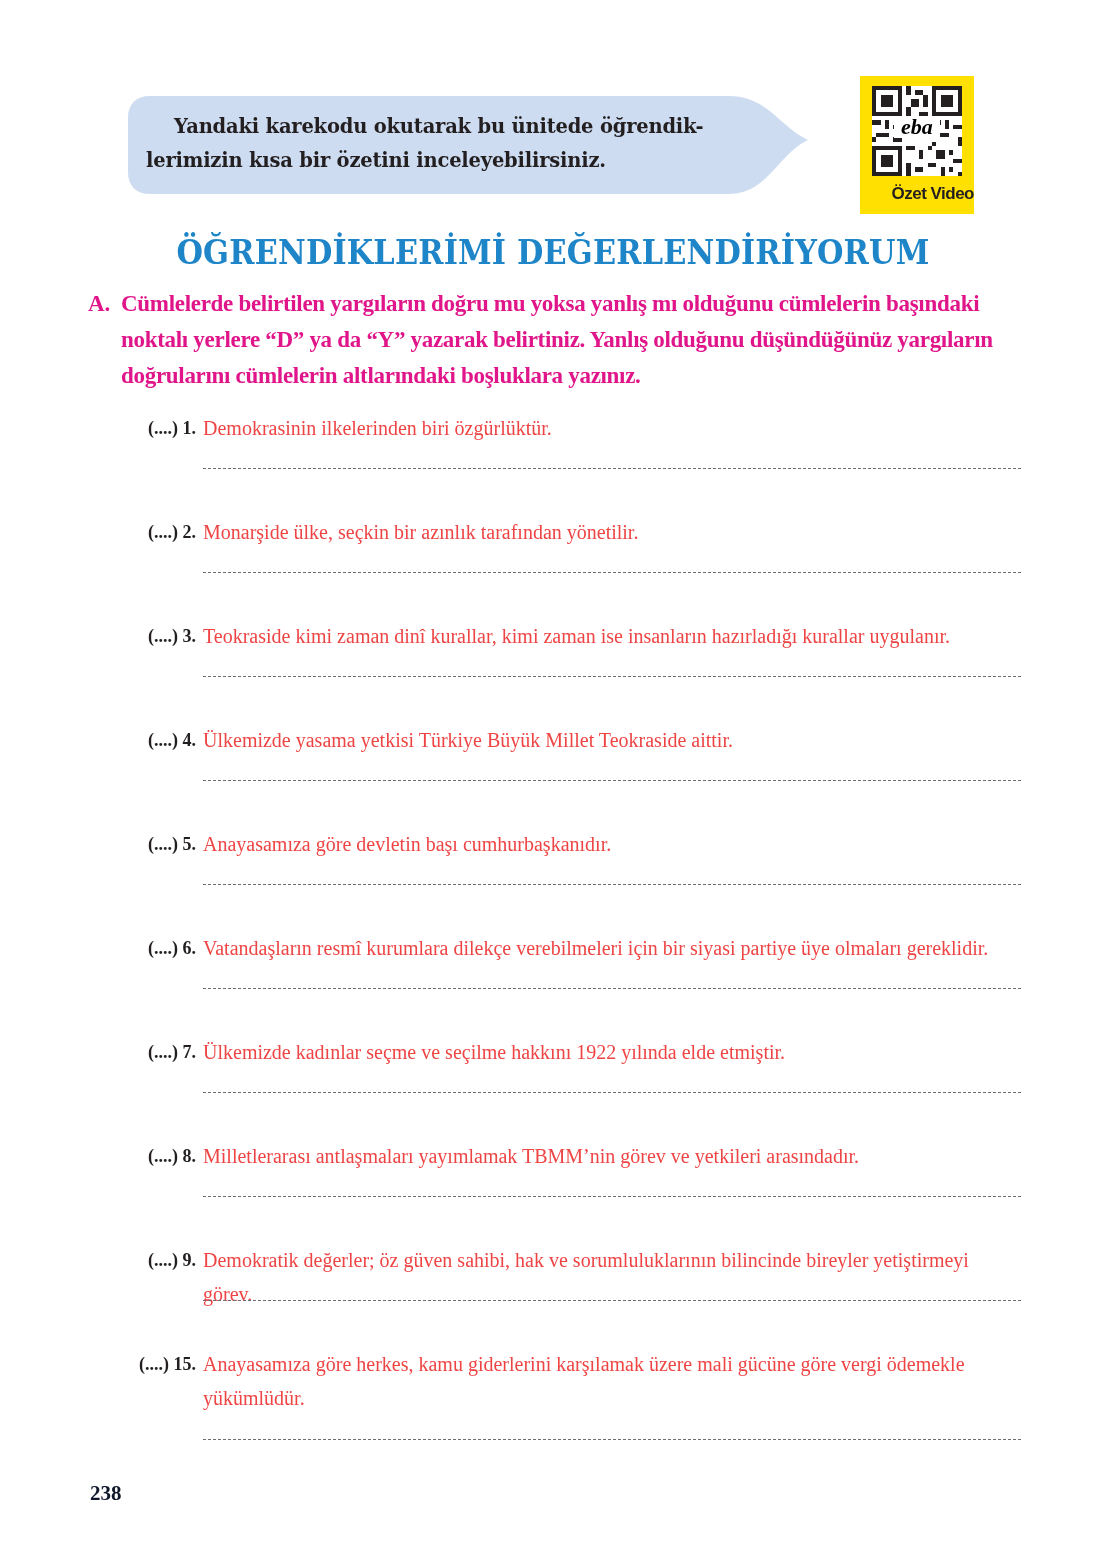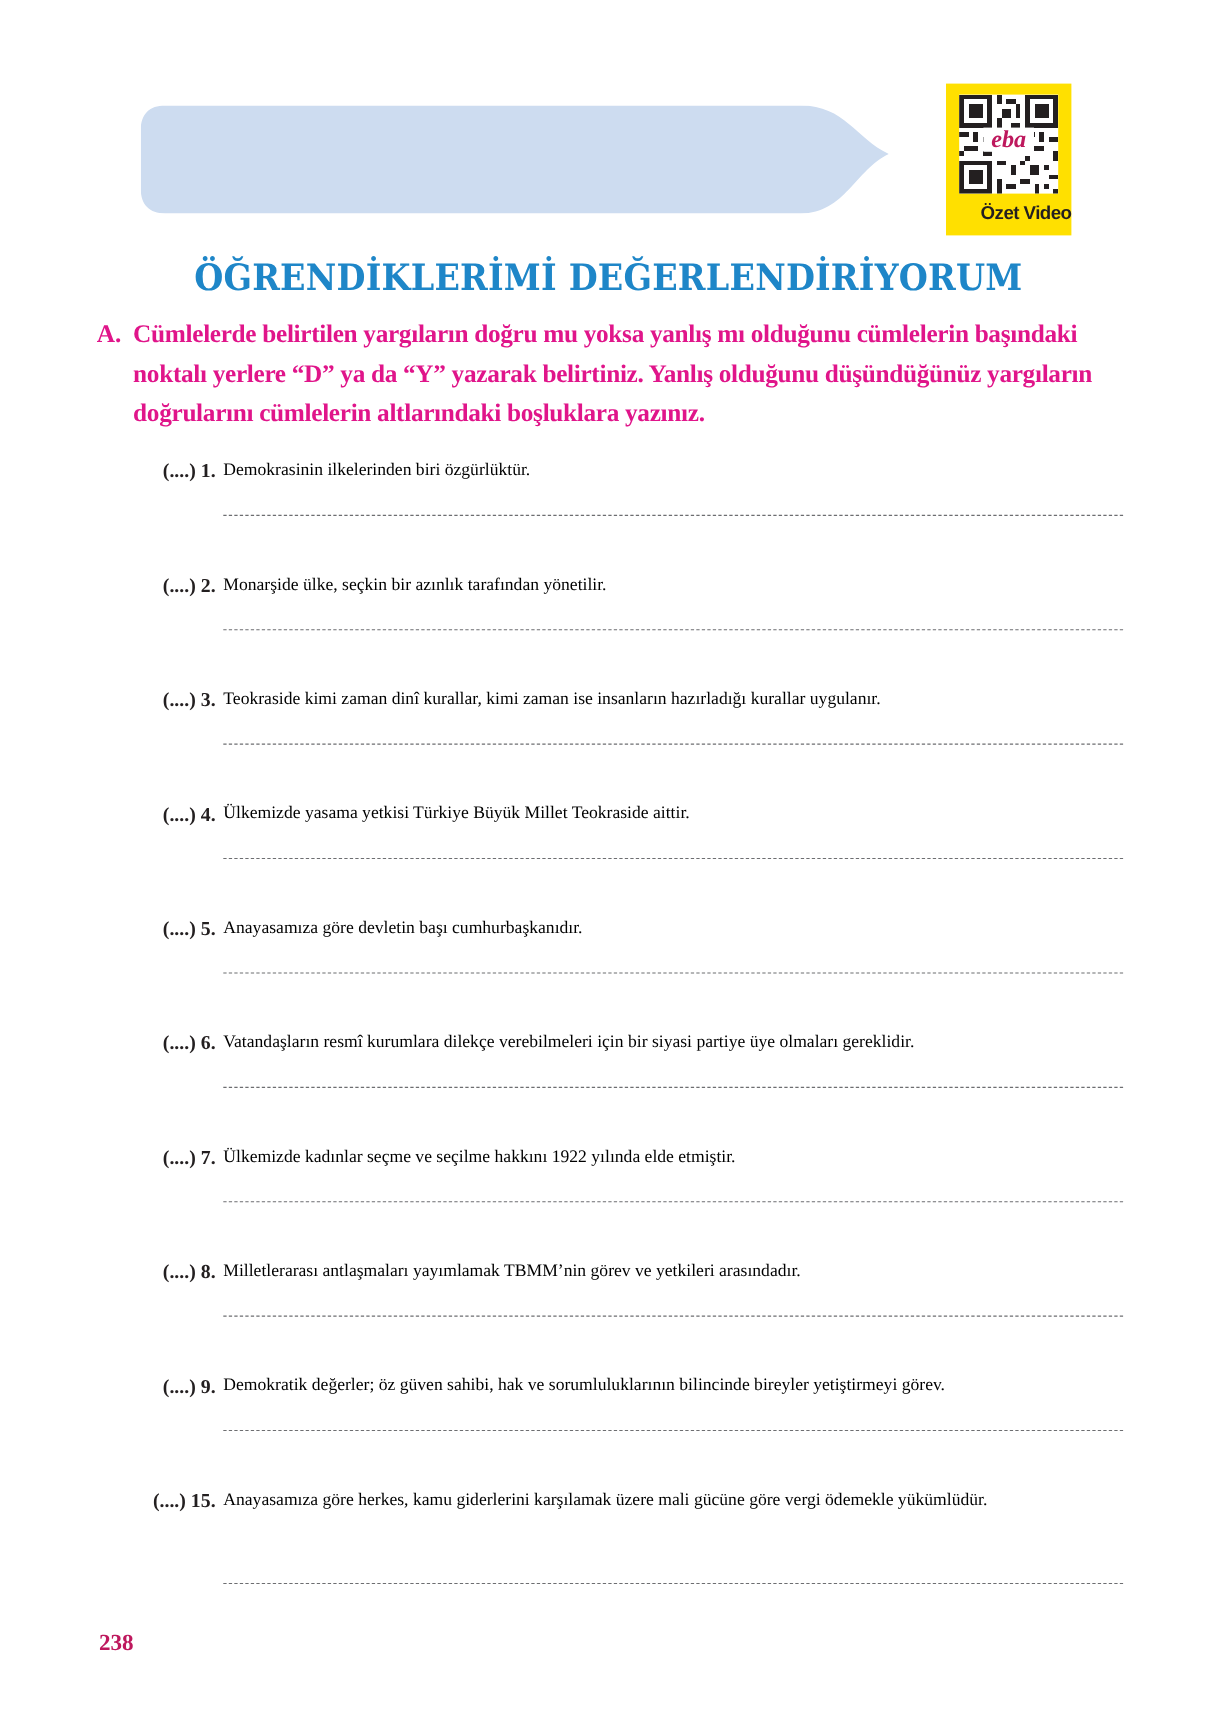--- a/index.html
+++ b/index.html
@@ -5,42 +5,46 @@
   html, body { margin: 0; padding: 0; background: #ffffff; }
   body { width: 1106px; height: 1560px; position: relative; overflow: hidden; font-family: "Liberation Serif", serif; color: #231f20; }
 
   .bubble { position: absolute; left: 128px; top: 96px; width: 680px; height: 98px; }
   .bubble svg { position: absolute; left: 0; top: 0; }
   .bubble-text { position: absolute; left: 18px; top: 14px; width: 610px; font-family: "DejaVu Serif", serif; font-weight: bold; font-size: 19.5px; line-height: 34px; color: #231f20; text-indent: 28px; letter-spacing: -0.2px; }
 
   .qr-box { position: absolute; left: 860px; top: 76px; width: 114px; height: 138px; background: #ffe000; }
   .qr-inner { position: absolute; left: 12px; top: 10px; width: 90px; height: 90px; background: #fff; }
   .qr-label { position: absolute; left: 0; top: 108px; width: 114px; text-align: right; font-family: "Liberation Sans", sans-serif; font-weight: bold; font-size: 17px; color: #231f20; letter-spacing: -0.5px; }
-  .eba { position: absolute; left: 22px; top: 30px; width: 46px; height: 22px; background: #fff; font-family: "Liberation Serif", serif; font-style: italic; font-weight: bold; color: #be185d; font-size: 22px; line-height: 22px; text-align: center; }
+  .eba { position: absolute; left: 22px; top: 30px; width: 46px; height: 22px; background: #fff; font-family: "Liberation Serif", serif; font-style: italic; font-weight: bold; color: #000000; font-size: 22px; line-height: 22px; text-align: center; }
 
   .title { position: absolute; left: 0; top: 233px; width: 1106px; text-align: center; font-family: "DejaVu Serif", serif; font-weight: bold; font-size: 33px; color: #1e86c8; letter-spacing: 0.2px; transform: scaleX(0.92); }
 
   .instr { position: absolute; left: 88px; top: 286px; width: 950px; font-family: "Liberation Serif", serif; font-weight: bold; font-size: 23px; line-height: 36px; color: #e0158a; }
   .instr-letter { position: absolute; left: 0; top: 0; }
   .instr-text { margin-left: 33px; letter-spacing: -0.3px; }
 
   .item { position: absolute; left: 0; width: 1106px; }
   .item-marker { position: absolute; right: 910px; top: 0; font-family: "Liberation Serif", serif; font-weight: bold; font-size: 18px; line-height: 24px; white-space: nowrap; color: #231f20; }
-  .item-text { position: absolute; left: 203px; top: 0; width: 820px; font-family: "Liberation Serif", serif; font-size: 16px; line-height: 34px; margin-top: -5px; color: #000000; }
+  .item-text { position: absolute; left: 203px; top: 0; width: 820px; font-family: "Liberation Serif", serif; font-size: 20px; line-height: 34px; margin-top: -5px; color: #ef4444; }
   .answer-line { position: absolute; left: 203px; width: 818px; height: 0; border-top: 1.5px dashed #6d6e71; }
 
-  .page-number { position: absolute; left: 90px; top: 1481px; font-family: "Liberation Serif", serif; font-weight: bold; font-size: 21px; color: #be185d; }
+  .page-number { position: absolute; left: 90px; top: 1481px; font-family: "Liberation Serif", serif; font-weight: bold; font-size: 21px; color: #0f172a; }
 </style>
 </head>
 <body>
 
 <div class="bubble">
   <svg width="680" height="98" viewBox="0 0 680 98">
     <path d="M22,0 L600,0 C640,0 650,30 680,44 C650,58 640,98 600,98 L22,98 C8,98 0,90 0,76 L0,22 C0,8 8,0 22,0 Z" fill="#cddcf0"></path>
   </svg>
+  <div class="bubble-text">
+    <span>Yandaki karekodu okutarak bu ünitede öğrendik-</span><br>
+    <span style="display:inline-block;margin-left:-28px">lerimizin kısa bir özetini inceleyebilirsiniz.</span>
+  </div>
 </div>
 
 <div class="qr-box">
   <div class="qr-inner">
     <svg width="90" height="90" viewBox="0 0 21 21" shape-rendering="crispEdges">
       <rect x="0" y="0" width="7" height="7" fill="#231f20"></rect>
         <rect x="1" y="1" width="5" height="5" fill="#fff"></rect>
         <rect x="2" y="2" width="3" height="3" fill="#231f20"></rect>
       <rect x="14" y="0" width="7" height="7" fill="#231f20"></rect>
         <rect x="15" y="1" width="5" height="5" fill="#fff"></rect>

